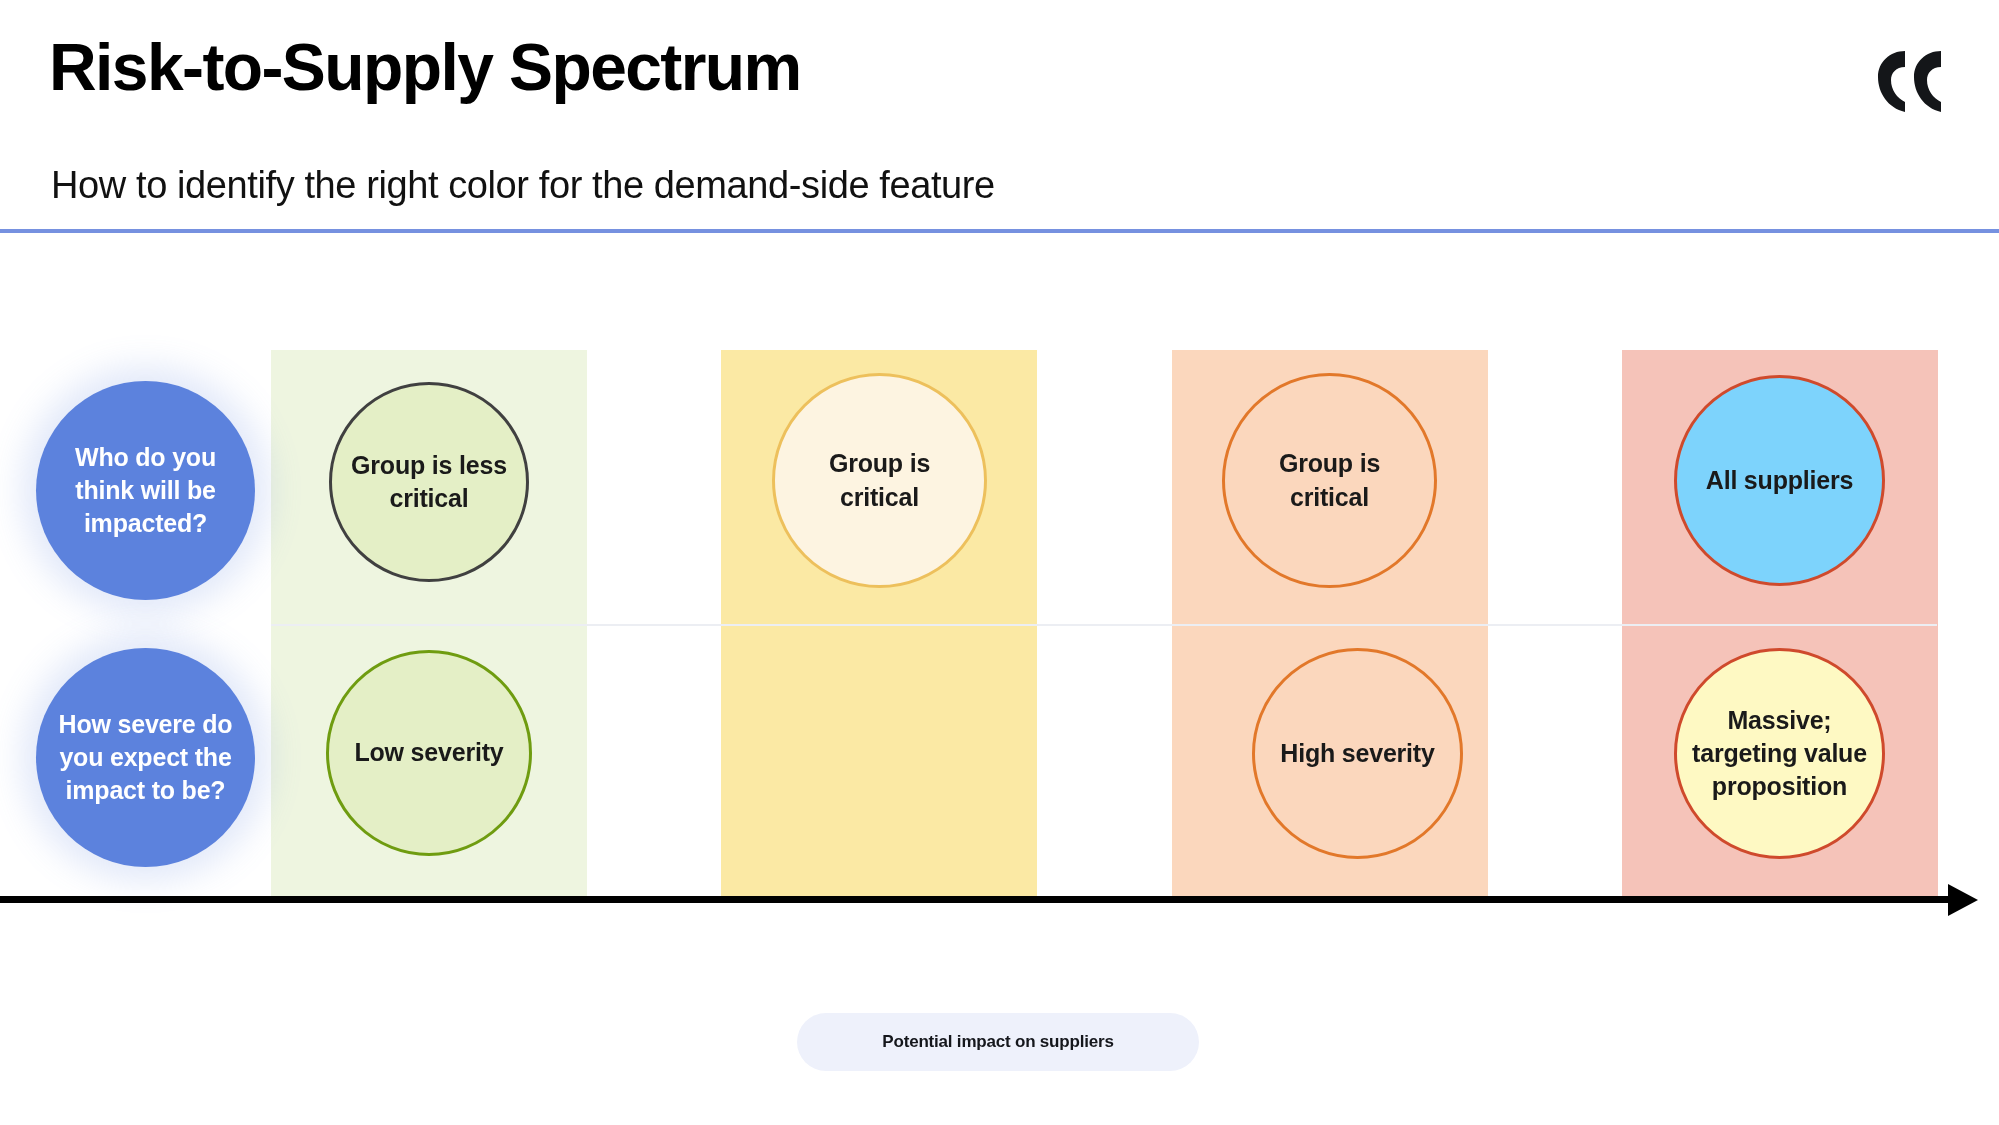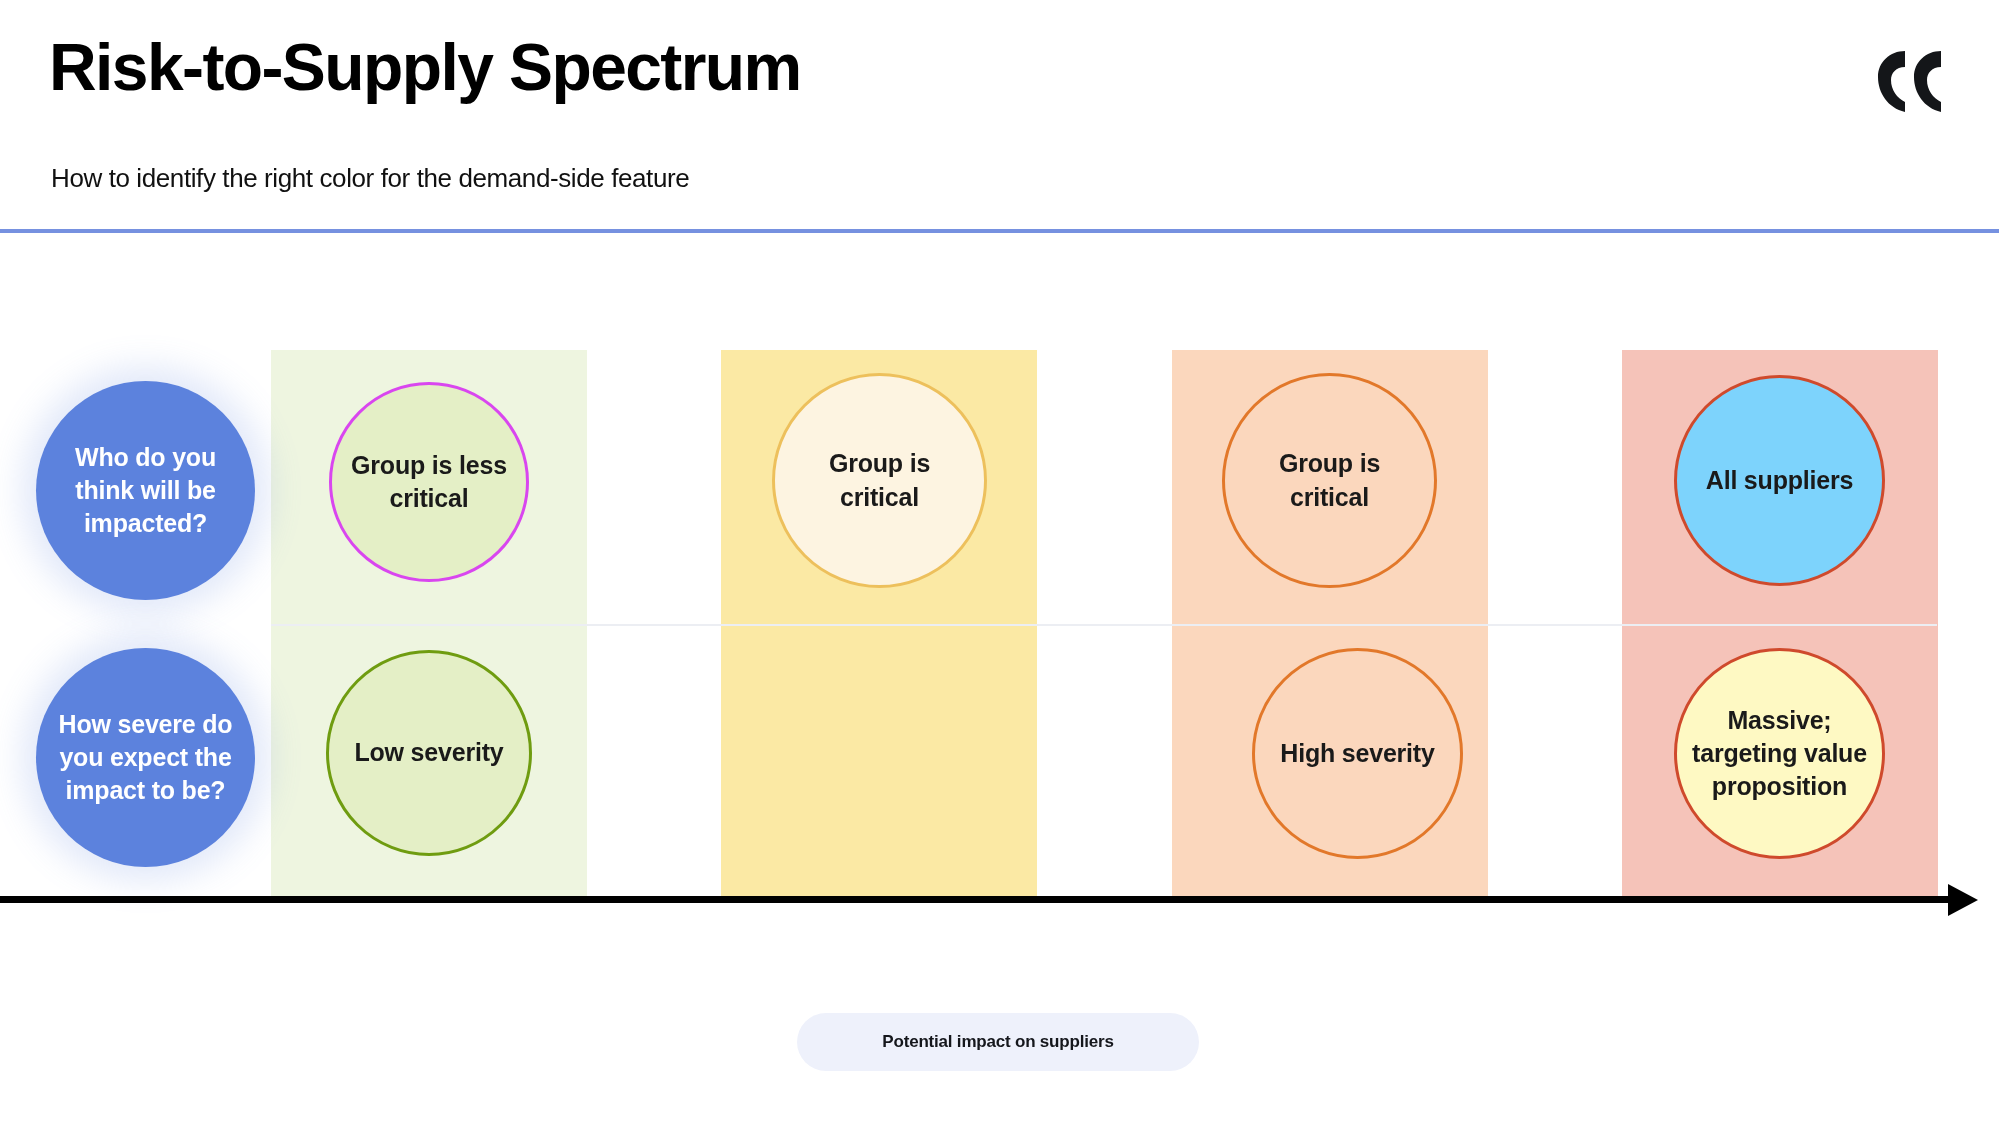--- a/index.html
+++ b/index.html
@@ -36,21 +36,21 @@
     font-weight: 700;
     letter-spacing: -1.6px;
     color: #000000;
     line-height: 1.08;
     white-space: nowrap;
   }
   #page-subtitle {
     position: absolute;
     left: 51px;
     top: 155px;
-    font-size: 26px;
+    font-size: 38px;
     font-weight: 400;
     letter-spacing: -0.4px;
     color: #111111;
     line-height: 1.2;
     white-space: nowrap;
   }
   #header-rule {
     position: absolute;
     left: 0;
     top: 221px;
@@ -196,21 +196,21 @@
 
     <div class="qbubble" style="left:36px; top:381px; width:219px; height:219px;">
       <span>Who do you think will be impacted?</span>
     </div>
 
     <div class="qbubble" style="left:36px; top:648px; width:219px; height:219px;">
       <span>How severe do you expect the impact to be?</span>
     </div>
 
     <div class="cell-circle" style="left:329px; top:382px; width:200px; height:200px;
-                background:#e4efc6; border:3px solid #d946ef;">
+                background:#e4efc6; border:3px solid #404040;">
       <span>Group is less critical</span>
     </div>
 
     <div class="cell-circle" style="left:772px; top:373px; width:215px; height:215px;
                 background:#fdf4e1; border:3px solid #edc05c;">
       <span>Group is critical</span>
     </div>
 
     <div class="cell-circle" style="left:1222px; top:373px; width:215px; height:215px;
                 background:transparent; border:3px solid #e2782a;">

